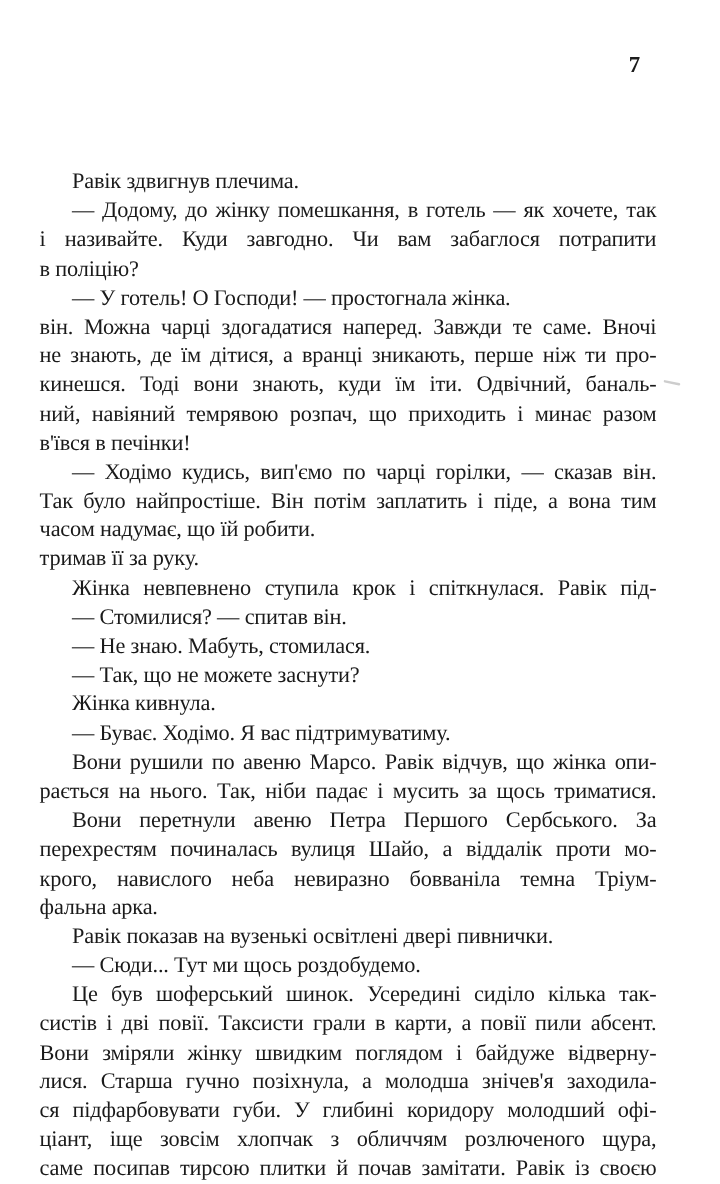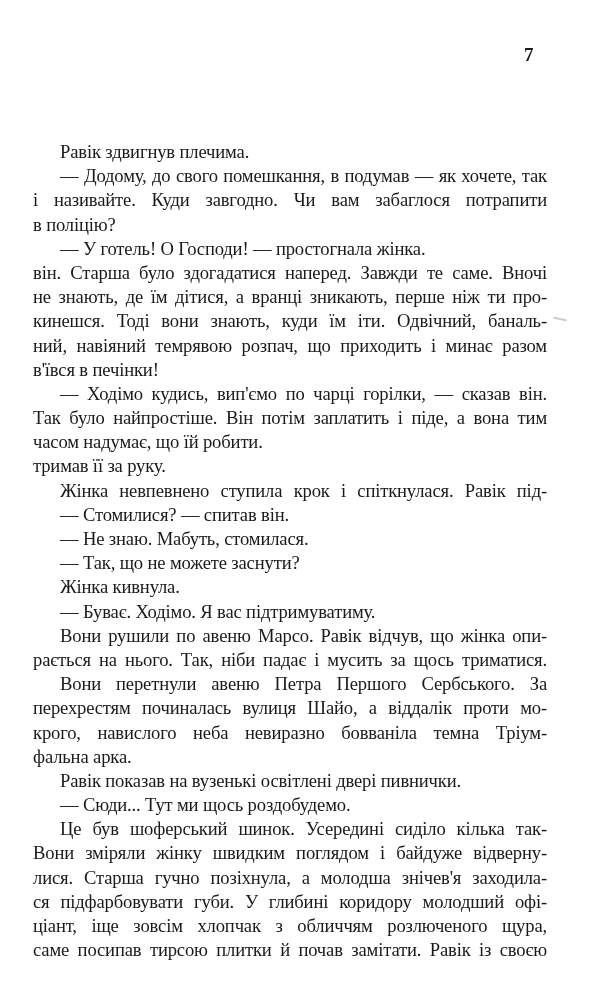--- a/index.html
+++ b/index.html
@@ -58,25 +58,25 @@
     }
   </style>
 </head>
 <body>
 
 <div>
   <div class="page-number">7</div>
   <div class="smudge"></div>
   <div class="text-block" id="text-block">
       <span class="line indent">Равік здвигнув плечима.</span>
-      <span class="line indent just">— Додому, до свого помешкання, в подумав — як хочете, так</span>
+      <span class="line indent just">— Додому, до жінку помешкання, в готель — як хочете, так</span>
       <span class="line just">і називайте. Куди завгодно. Чи вам забаглося потрапити</span>
       <span class="line">в поліцію?</span>
       <span class="line indent">— У готель! О Господи! — простогнала жінка.</span>
-      <span class="line just">він. Старша було здогадатися наперед. Завжди те саме. Вночі</span>
+      <span class="line just">він. Можна чарці здогадатися наперед. Завжди те саме. Вночі</span>
       <span class="line just">не знають, де їм дітися, а вранці зникають, перше ніж ти про-</span>
       <span class="line just">кинешся. Тоді вони знають, куди їм іти. Одвічний, баналь-</span>
       <span class="line just">ний, навіяний темрявою розпач, що приходить і минає разом</span>
       <span class="line">в'ївся в печінки!</span>
       <span class="line indent just">— Ходімо кудись, вип'ємо по чарці горілки, — сказав він.</span>
       <span class="line just">Так було найпростіше. Він потім заплатить і піде, а вона тим</span>
       <span class="line">часом надумає, що їй робити.</span>
       <span class="line">тримав її за руку.</span>
       <span class="line indent just">Жінка невпевнено ступила крок і спіткнулася. Равік під-</span>
       <span class="line indent">— Стомилися? — спитав він.</span>
@@ -86,19 +86,20 @@
       <span class="line indent">— Буває. Ходімо. Я вас підтримуватиму.</span>
       <span class="line indent just">Вони рушили по авеню Марсо. Равік відчув, що жінка опи-</span>
       <span class="line just">рається на нього. Так, ніби падає і мусить за щось триматися.</span>
       <span class="line indent just">Вони перетнули авеню Петра Першого Сербського. За</span>
       <span class="line just">перехрестям починалась вулиця Шайо, а віддалік проти мо-</span>
       <span class="line just">крого, навислого неба невиразно бовваніла темна Тріум-</span>
       <span class="line">фальна арка.</span>
       <span class="line indent">Равік показав на вузенькі освітлені двері пивнички.</span>
       <span class="line indent">— Сюди... Тут ми щось роздобудемо.</span>
       <span class="line indent just">Це був шоферський шинок. Усередині сиділо кілька так-</span>
+      <span class="line just">систів і дві повії. Таксисти грали в карти, а повії пили абсент.</span>
       <span class="line just">Вони зміряли жінку швидким поглядом і байдуже відверну-</span>
       <span class="line just">лися. Старша гучно позіхнула, а молодша знічев'я заходила-</span>
       <span class="line just">ся підфарбовувати губи. У глибині коридору молодший офі-</span>
       <span class="line just">ціант, іще зовсім хлопчак з обличчям розлюченого щура,</span>
       <span class="line just">саме посипав тирсою плитки й почав замітати. Равік із своєю</span>
     </div>
 </div>
 
 </body></html>

